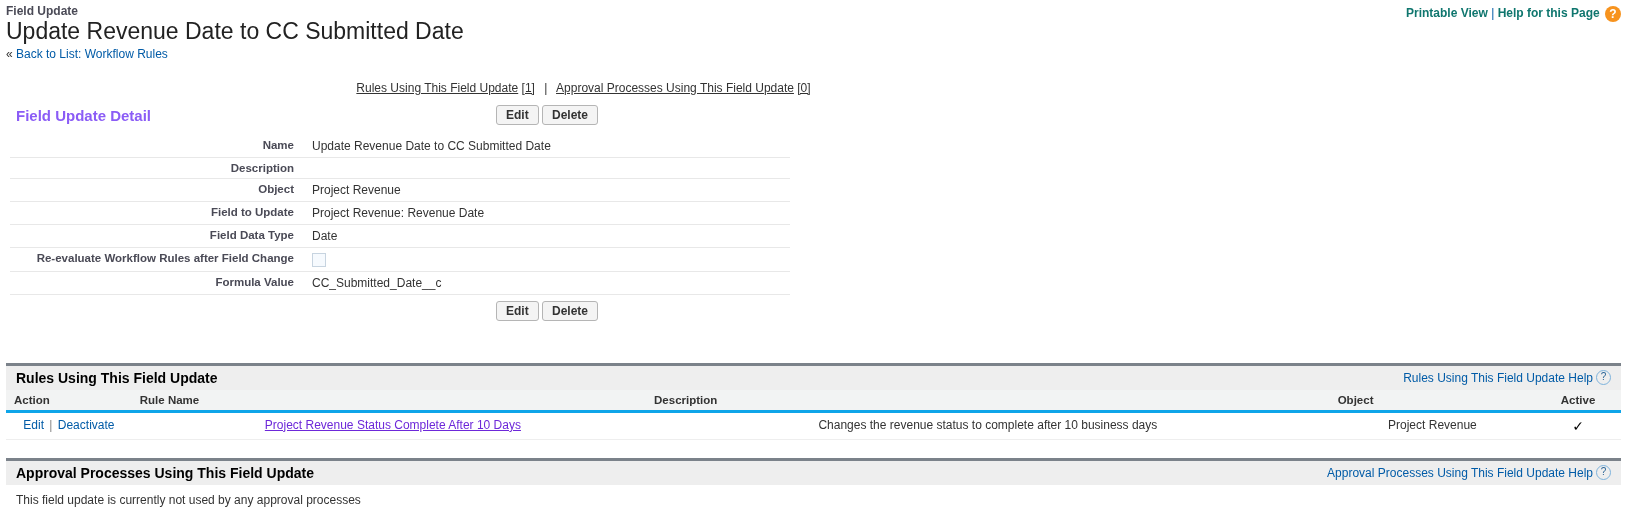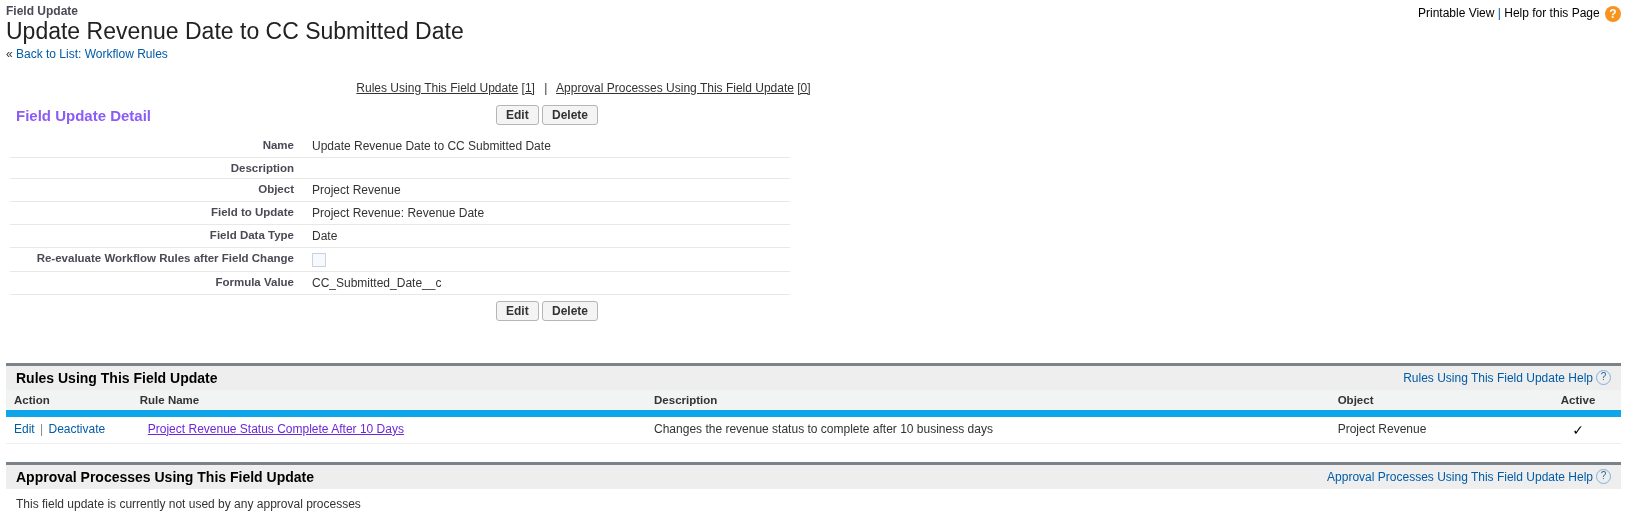--- a/index.html
+++ b/index.html
@@ -13,21 +13,21 @@
     box-sizing: border-box;
   }
   a { color: #015ba7; text-decoration: none; }
 
   .top-links {
     float: right;
     font-size: 12px;
     color: #015ba7;
     margin-top: 2px;
   }
-  .top-links a { color: #000000; }
+  .top-links a { color: #0f766e; font-weight: bold; }
   .help-icon {
     display: inline-block;
     width: 16px; height: 16px;
     background: #f7931e;
     border-radius: 50%;
     color: #fff;
     font-weight: bold;
     font-size: 12px;
     line-height: 16px;
     text-align: center;
@@ -139,26 +139,27 @@
     border-collapse: collapse;
     font-size: 12px;
   }
   table.list th {
     background: #f2f3f3;
     text-align: left;
     font-size: 11.5px;
     font-weight: bold;
     color: #333;
     padding: 4px 8px;
-    border-bottom: 7px solid #0ea5e9;
+    border-bottom: 3px solid #0ea5e9;
   }
   table.list td {
     padding: 5px 8px;
     border-bottom: 1px solid #eee;
     vertical-align: top;
+    text-align: center;
   }
   .col-action { width: 110px; }
   .col-active { width: 70px; text-align:center; }
   table.list th.col-active, table.list td.col-active { text-align:center; }
   .rule-link { color:#6d28d9; text-decoration: underline; padding-left: 8px; }
   .act-link { color:#015ba7; font-size:12px; }
   .act-sep { color:#888; margin:0 2px; }
   .check-mark { font-size:14px; color:#000; }
 
   .empty-msg {

